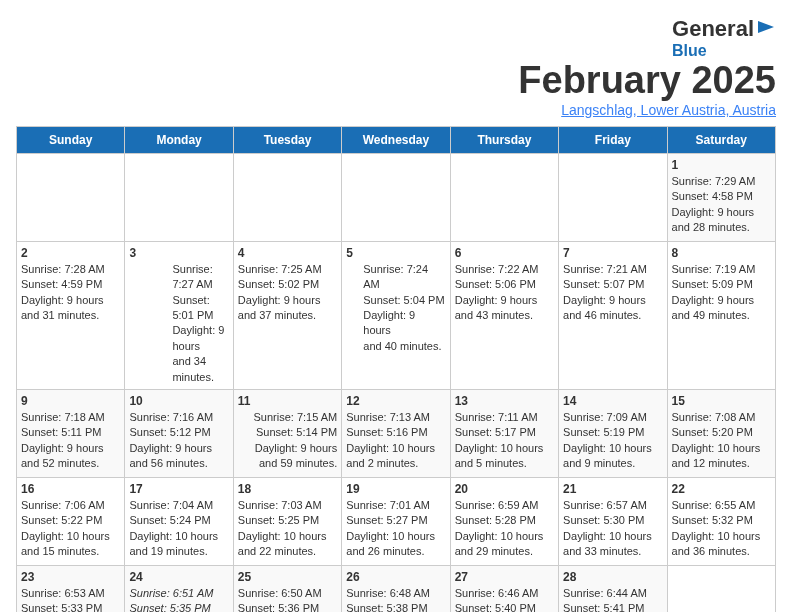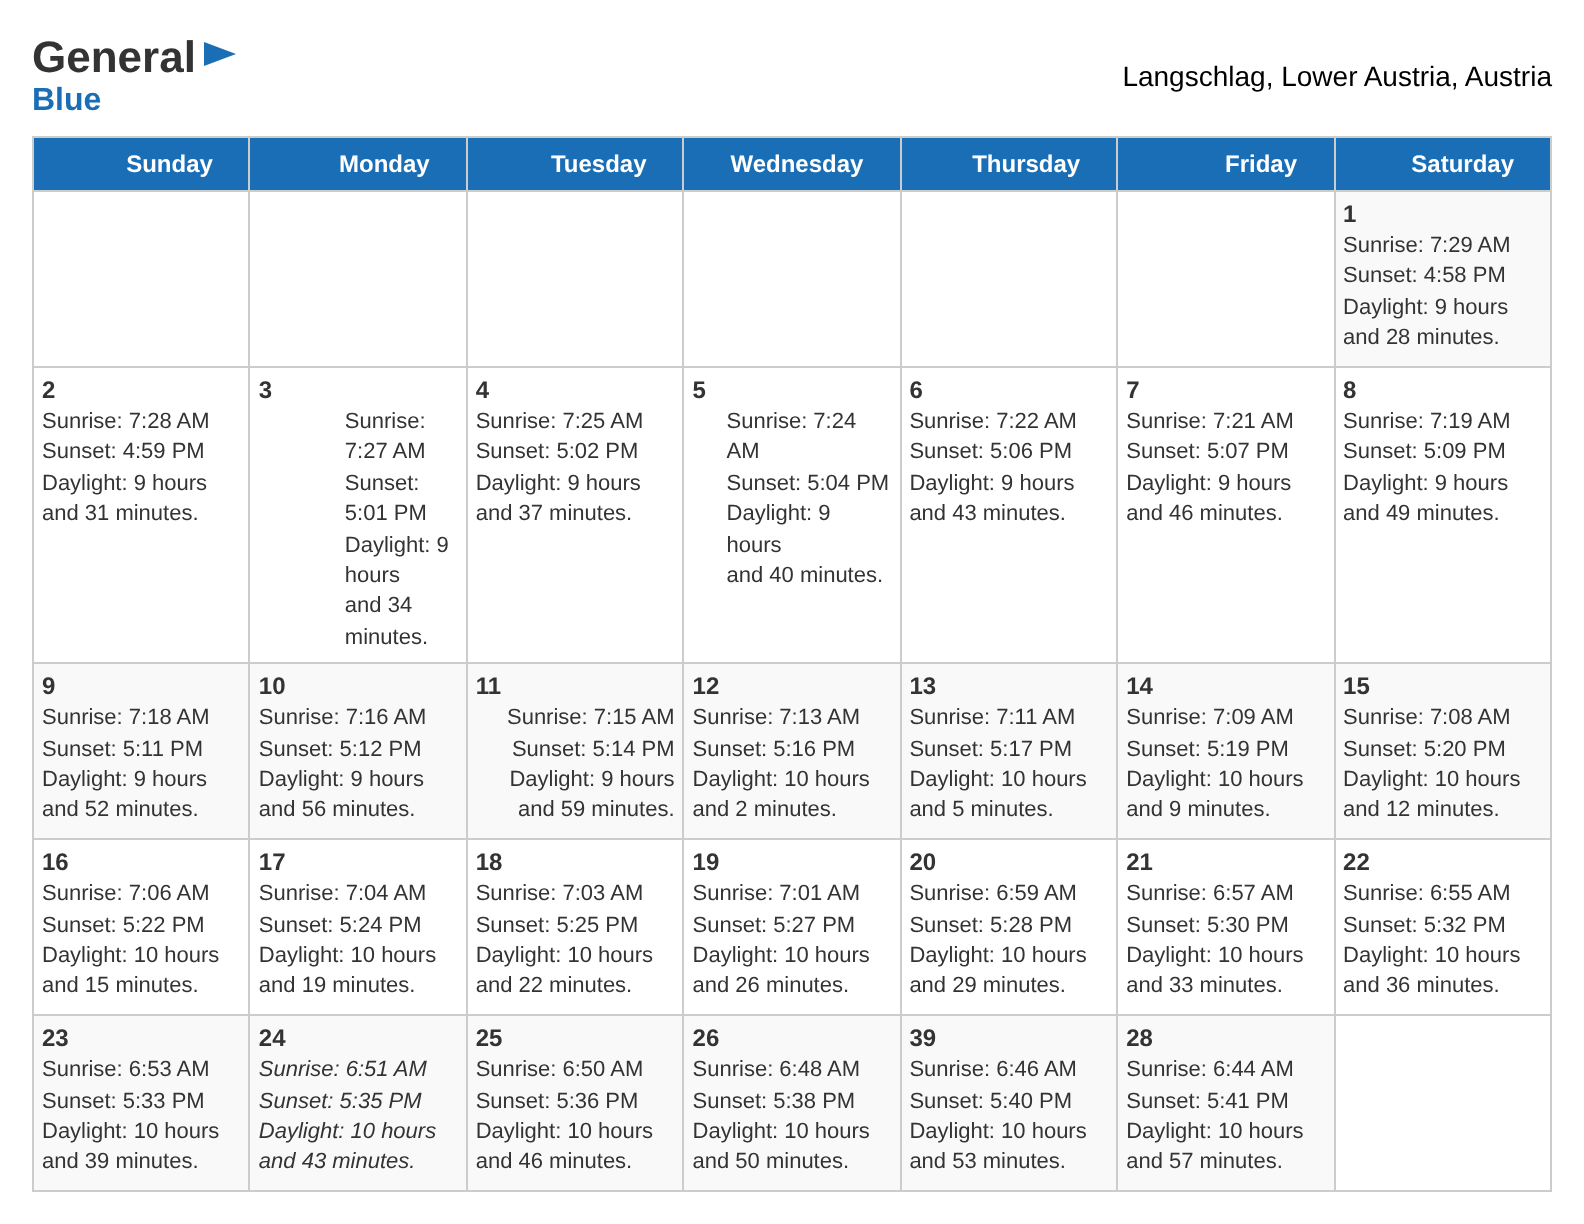--- a/index.html
+++ b/index.html
@@ -6,22 +6,23 @@
     body {
       font-family: Arial, sans-serif;
       background: #fff;
       width: 792px;
       min-height: 612px;
       padding: 16px;
     }
     .header {
       display: flex;
       justify-content: space-between;
-      align-items: center;
+      align-items: flex-end;
       margin-bottom: 8px;
+      flex-direction: column;
     }
     .logo {
       display: flex;
       flex-direction: column;
       align-items: flex-start;
     }
     .logo-line {
       display: flex;
       align-items: center;
     }
@@ -29,34 +30,35 @@
       text-align: right;
     }
     .calendar-title {
       font-size: 38px;
       font-weight: bold;
       color: #333;
       line-height: 1.1;
     }
     .calendar-subtitle {
       font-size: 14px;
-      color: #000000;
+      color: #3b82f6;
+      text-decoration: underline;
     }
     table {
       width: 100%;
       border-collapse: collapse;
       table-layout: fixed;
     }
     thead tr th {
       background: #1a6eb5;
       color: #fff;
       font-size: 12px;
       font-weight: bold;
       padding: 6px 18px;
-      text-align: right;
+      text-align: center;
       border: 1px solid #ccc;
     }
     tbody tr td {
       border: 1px solid #ccc;
       vertical-align: top;
       padding: 4px 4px;
       font-size: 10px;
       color: #333;
       height: 88px;
       background: #fff;
@@ -88,20 +90,21 @@
         <svg width="20" height="20" viewBox="0 0 20 20">
           <polygon points="2,4 18,10 2,16" fill="#1a6eb5"></polygon>
         </svg>
       </span>
     </div>
     <div>
       <span style="font-size:16px;font-weight:bold;color:#1a6eb5;">Blue</span>
     </div>
   </div>
   <div class="title-block">
+    <div class="calendar-title">February 2025</div>
     <div class="calendar-subtitle">Langschlag, Lower Austria, Austria</div>
   </div>
 </div>
 
 <table>
   <thead>
     <tr>
     <th>Sunday</th>
         <th>Monday</th>
         <th>Tuesday</th>
@@ -303,21 +306,21 @@
 and 46 minutes.</div>
         </td>
         <td>
           <div class="day-number">26</div>
           <div class="day-info" style="white-space: pre-line;">Sunrise: 6:48 AM
 Sunset: 5:38 PM
 Daylight: 10 hours
 and 50 minutes.</div>
         </td>
         <td>
-          <div class="day-number">39</div>
+          <div class="day-number">27</div>
           <div class="day-info" style="white-space: pre-line;">Sunrise: 6:46 AM
 Sunset: 5:40 PM
 Daylight: 10 hours
 and 53 minutes.</div>
         </td>
         <td>
           <div class="day-number">28</div>
           <div class="day-info" style="white-space: pre-line;">Sunrise: 6:44 AM
 Sunset: 5:41 PM
 Daylight: 10 hours

